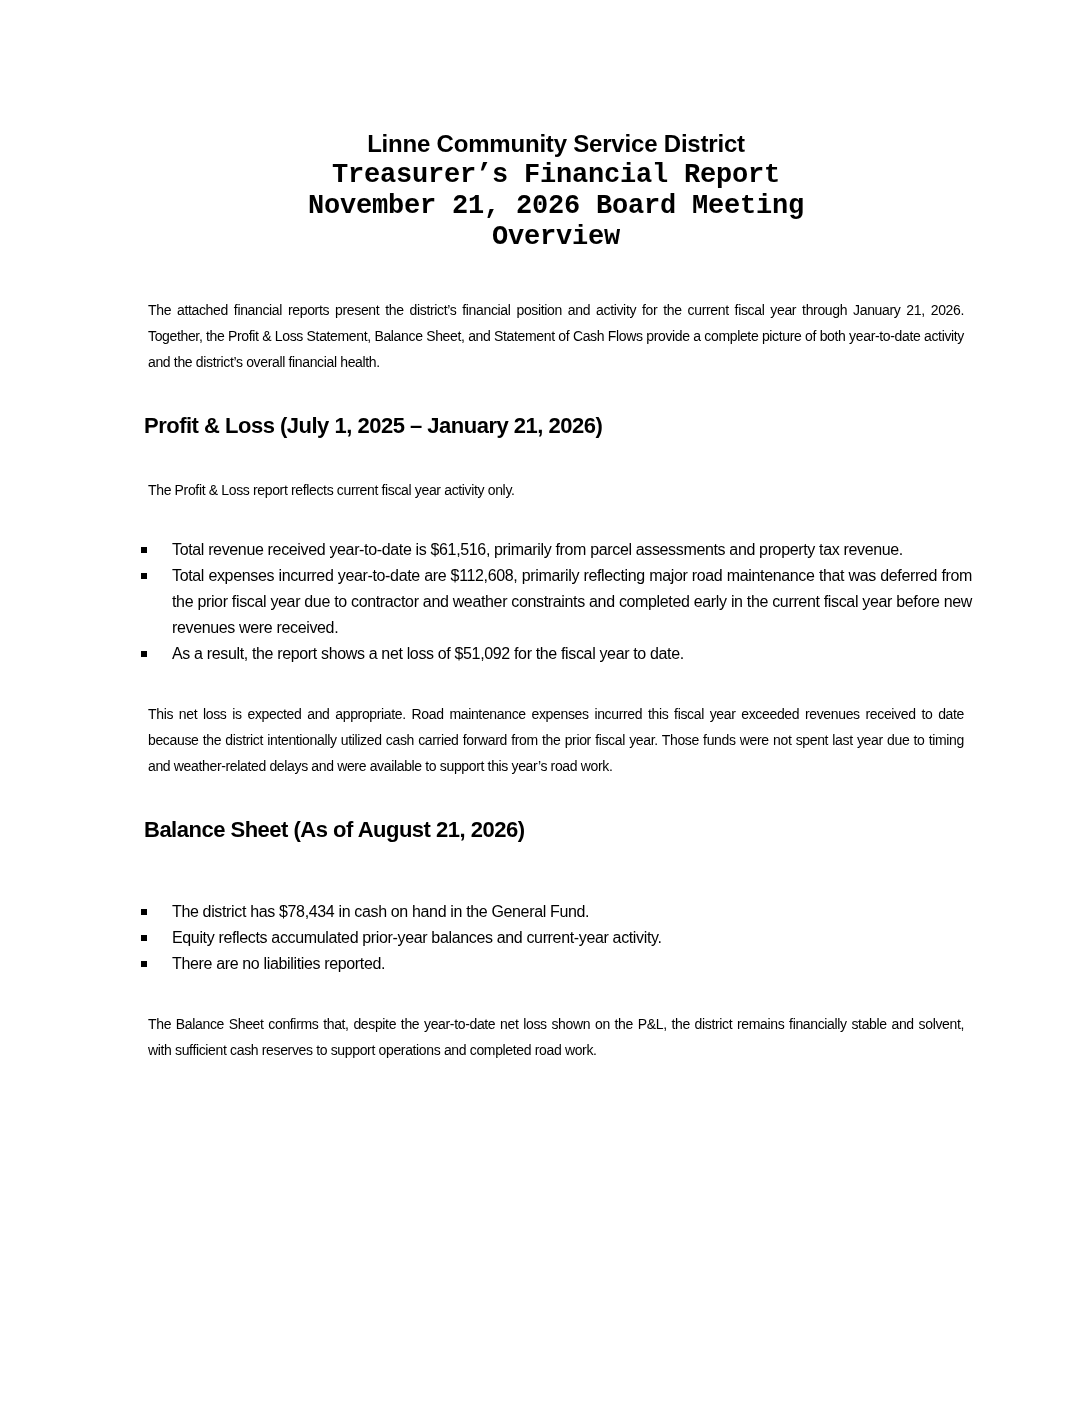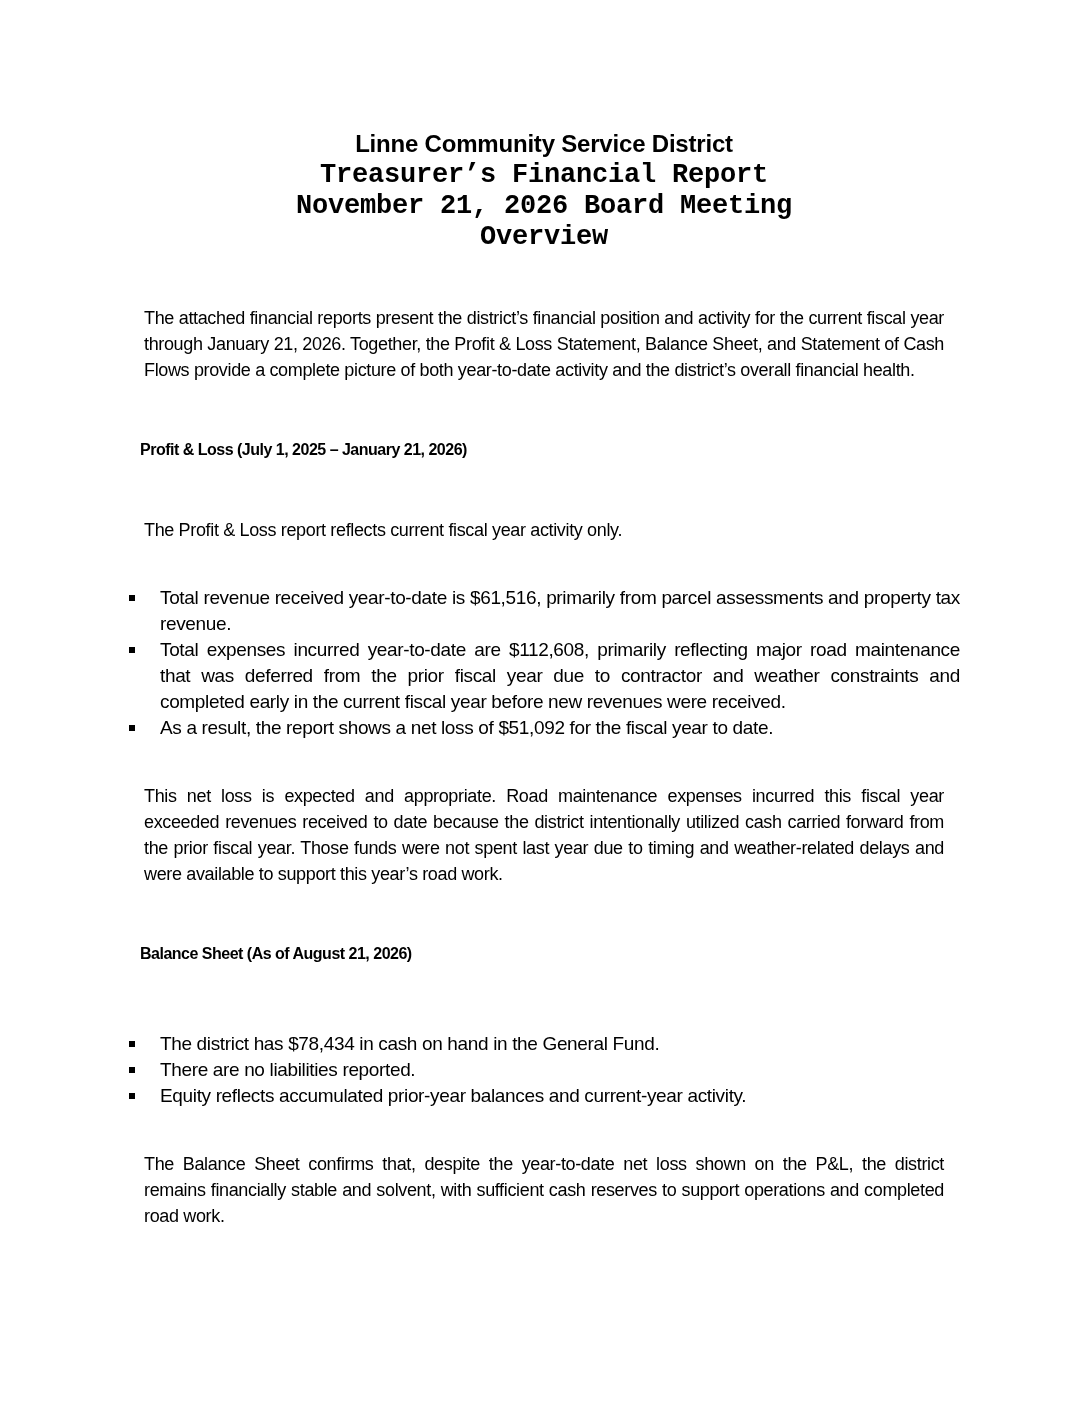--- a/index.html
+++ b/index.html
@@ -10,65 +10,65 @@
     body {
       width: 1088px;
       height: 1408px;
       position: relative;
       overflow: hidden;
       font-family: "Liberation Sans Narrow", "Liberation Sans", sans-serif;
       color: #000000;
     }
     .page {
       position: absolute;
-      left: 128px;
+      left: 140px;
       top: 128px;
       width: 832px;
     }
     .title-block {
       text-align: center;
       font-weight: bold;
       margin-left: 0;
     }
     .title-main {
       font-size: 24px;
       line-height: 32px;
       letter-spacing: -0.2px;
     }
     .title-sub {
       font-size: 27px;
       line-height: 31px;
       letter-spacing: -0.2px;
       font-family: Liberation Mono, monospace;
     }
     .para {
-      font-size: 18px;
+      font-size: 14px;
       line-height: 26px;
       text-align: justify;
-      margin: 16px;
+      margin: 8px;
       letter-spacing: -0.35px;
     }
     .heading {
-      font-size: 16px;
+      font-size: 22px;
       line-height: 26px;
       font-weight: bold;
-      margin: 12px;
+      margin: 4px;
       letter-spacing: -0.5px;
     }
     .gap-title { height: 36px; }
     .gap { height: 26px; }
     ul.bullets {
       list-style: none;
       margin: 0;
       padding: 0;
     }
     ul.bullets li {
       position: relative;
       padding-left: 32px;
-      font-size: 19px;
+      font-size: 16px;
       line-height: 26px;
       text-align: justify;
       letter-spacing: -0.35px;
     }
     .bullet-icon {
       position: absolute;
       left: 1px;
       top: 10px;
       width: 6px;
       height: 6px;
@@ -129,25 +129,25 @@
 
   <div class="gap"></div>
 
   <ul class="bullets">
     <li>
       <span class="bullet-icon"></span>
       <span>The district has $78,434 in cash on hand in the General Fund.</span>
     </li>
     <li>
       <span class="bullet-icon"></span>
-      <span>There are no liabilities reported.</span>
+      <span>Equity reflects accumulated prior-year balances and current-year activity.</span>
     </li>
     <li>
       <span class="bullet-icon"></span>
-      <span>Equity reflects accumulated prior-year balances and current-year activity.</span>
+      <span>There are no liabilities reported.</span>
     </li>
   </ul>
 
   <div class="gap"></div>
 
   <p class="para">The Balance Sheet confirms that, despite the year-to-date net loss shown on the P&amp;L, the district remains financially stable and solvent, with sufficient cash reserves to support operations and completed road work.</p>
 
 </div>
 
 </body></html>

